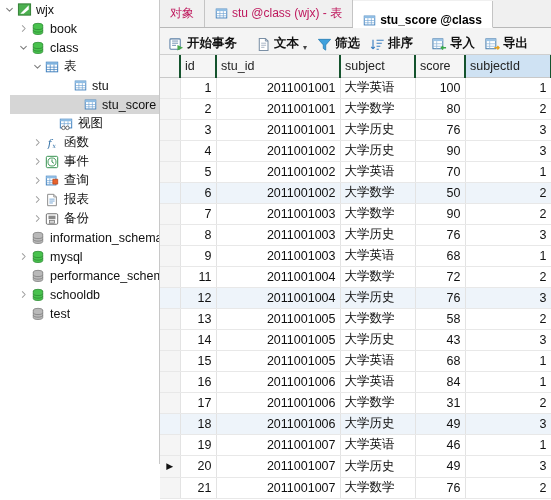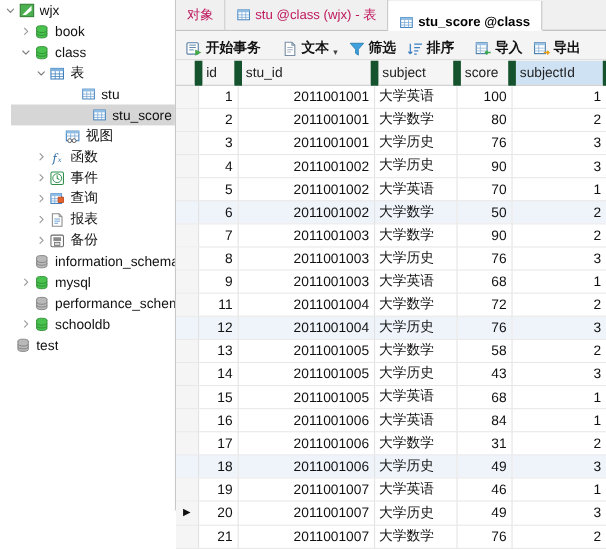--- a/index.html
+++ b/index.html
@@ -122,21 +122,21 @@
     font-weight: normal;
     border-right: 1px solid #e3e3e3;
     border-bottom: 1px solid #e8e8e8;
     overflow: hidden;
     white-space: nowrap;
     color: #111;
   }
   table.grid thead th {
     background: #f5f5f5;
     border-bottom: 1px solid #c9c9c9;
-    border-right: 7px solid #14532d;
+    border-right: 2px solid #14532d;
     text-align: left;
     color: #222;
     height: 22px;
   }
   table.grid thead th.hl { background: #cfe2f3; }
   td.marker, th.marker {
     background: #f5f5f5;
     border-right: 1px solid #cfcfcf;
     padding: 0;
     text-align: center;
@@ -381,21 +381,21 @@
         <span class="ticon">
           <svg xmlns="http://www.w3.org/2000/svg" width="14" height="14" viewBox="0 0 16 16">
             <ellipse cx="8" cy="3.6" rx="5.4" ry="2.1" fill="#49c24e" stroke="#2d8a33" stroke-width="0.9"></ellipse>
             <path d="M2.6 3.6 v8.6 c0 1.2 2.4 2.1 5.4 2.1 s5.4-0.9 5.4-2.1 V3.6" fill="#49c24e" stroke="#2d8a33" stroke-width="0.9"></path>
             <path d="M2.6 6.6 c0 1.2 2.4 2.1 5.4 2.1 s5.4-0.9 5.4-2.1" fill="none" stroke="#2d8a33" stroke-width="0.9"></path>
             <path d="M2.6 9.5 c0 1.2 2.4 2.1 5.4 2.1 s5.4-0.9 5.4-2.1" fill="none" stroke="#2d8a33" stroke-width="0.9"></path>
           </svg>
         </span>
         <span class="tlabel">schooldb</span>
       </div>
-      <div class="tree-row" style="">
+      <div class="tree-row" style="padding-left: 17px;">
         <span class="twisty none"></span>
         <span class="ticon">
           <svg xmlns="http://www.w3.org/2000/svg" width="14" height="14" viewBox="0 0 16 16">
             <ellipse cx="8" cy="3.6" rx="5.4" ry="2.1" fill="#b9b9b9" stroke="#7d7d7d" stroke-width="0.9"></ellipse>
             <path d="M2.6 3.6 v8.6 c0 1.2 2.4 2.1 5.4 2.1 s5.4-0.9 5.4-2.1 V3.6" fill="#b9b9b9" stroke="#7d7d7d" stroke-width="0.9"></path>
             <path d="M2.6 6.6 c0 1.2 2.4 2.1 5.4 2.1 s5.4-0.9 5.4-2.1" fill="none" stroke="#7d7d7d" stroke-width="0.9"></path>
             <path d="M2.6 9.5 c0 1.2 2.4 2.1 5.4 2.1 s5.4-0.9 5.4-2.1" fill="none" stroke="#7d7d7d" stroke-width="0.9"></path>
           </svg>
         </span>
         <span class="tlabel">test</span>

